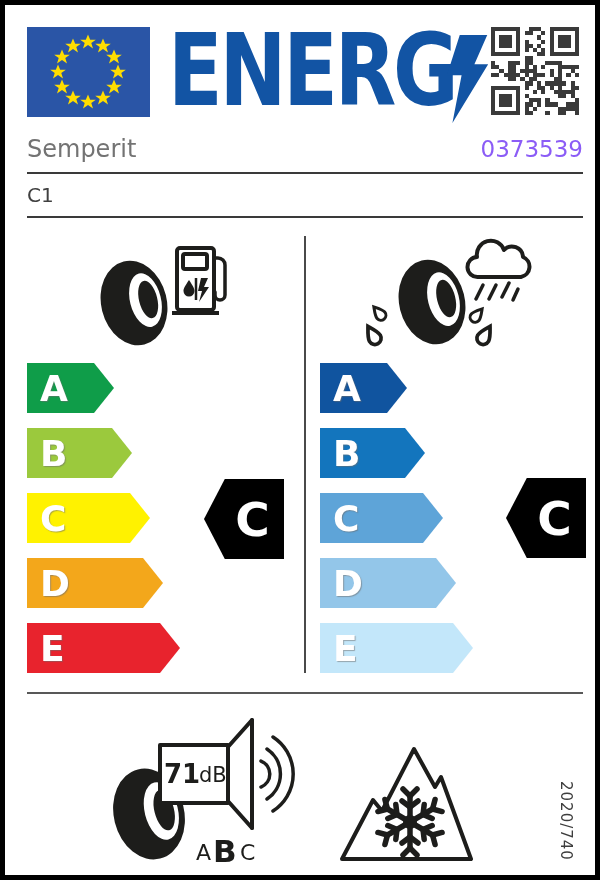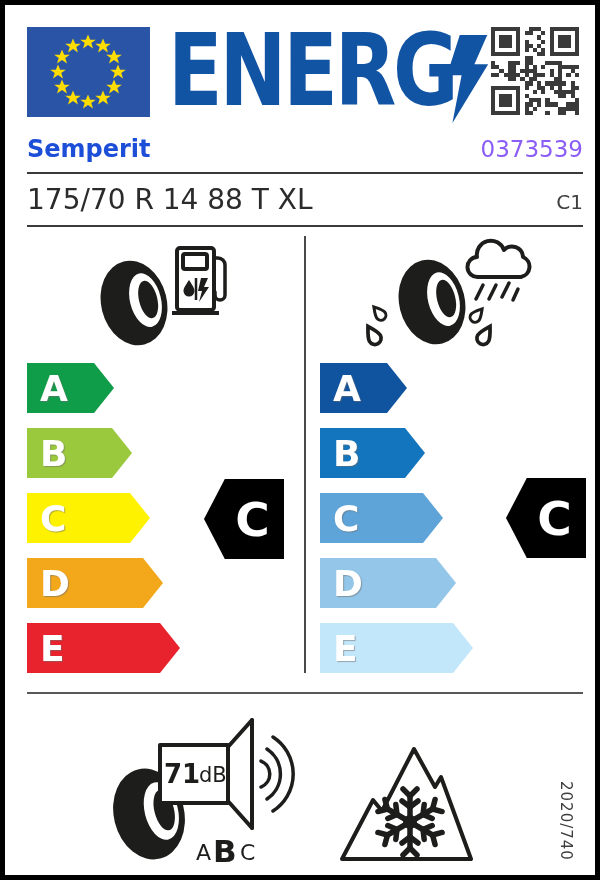--- a/index.html
+++ b/index.html
@@ -9,21 +9,21 @@
   
   .eu-flag{position:absolute;left:22px;top:22px;width:123px;height:90px;}
   .energ{position:absolute;left:163px;top:16px;font-size:100px;font-weight:bold;color:#1254a4;letter-spacing:-4px;transform:scaleX(0.80);transform-origin:left top;line-height:100px;}
   .bolt{position:absolute;left:441px;top:30px;width:44px;height:88px;}
   .qr{position:absolute;left:486px;top:22px;width:88px;height:88px;}
 
   
   .row{position:absolute;left:22px;width:556px;display:flex;justify-content:space-between;align-items:baseline;border-bottom:2px solid #3a3a3a;}
   .row-brand{top:130px;padding-bottom:9px;}
   .row-size{top:178px;padding-bottom:9px;}
-  .brand{font-size:24px;font-weight:bold;color:#1d4ed8;}
+  .brand{font-size:24px;font-weight:normal;color:#737373;}
   .code{font-size:23px;color:#8b5cf6;}
   .size{font-size:28px;color:#2b2b2b;}
   .tclass{font-size:20px;color:#404040;text-align:center;}
 
   
   .vdivider{position:absolute;left:299px;top:231px;width:2px;height:437px;background:#4a4a4a;}
   .icon-fuel{position:absolute;left:82px;top:235px;width:150px;height:112px;}
   .icon-wet{position:absolute;left:360px;top:232px;width:172px;height:115px;}
 
   .scale{position:absolute;top:358px;}
@@ -211,21 +211,20 @@
         <rect x="20" y="20" width="1" height="1"></rect>
       </g>
     </svg>
 
   <div class="row row-brand">
     <span class="brand">Semperit</span>
     <span class="code">0373539</span>
   </div>
 
   <div class="row row-size">
-    <span class="size">175/70 R 14 88 T XL</span>
     <span class="tclass">C1</span>
   </div>
 
   <svg width="0" height="0" style="position:absolute">
       <defs>
     <symbol id="tire" viewBox="0 0 90 100">
       <g transform="rotate(-14 45 50)">
         <ellipse cx="45" cy="50" rx="36" ry="47" fill="#1d1d1b"></ellipse>
         <path d="M27 6 A34 46 0 0 0 27 94" stroke="#fff" stroke-width="4" stroke-dasharray="3 6" fill="none"></path>
         <path d="M15 14 A37 47 0 0 0 15 86" stroke="#fff" stroke-width="4" stroke-dasharray="3 6" fill="none"></path>

